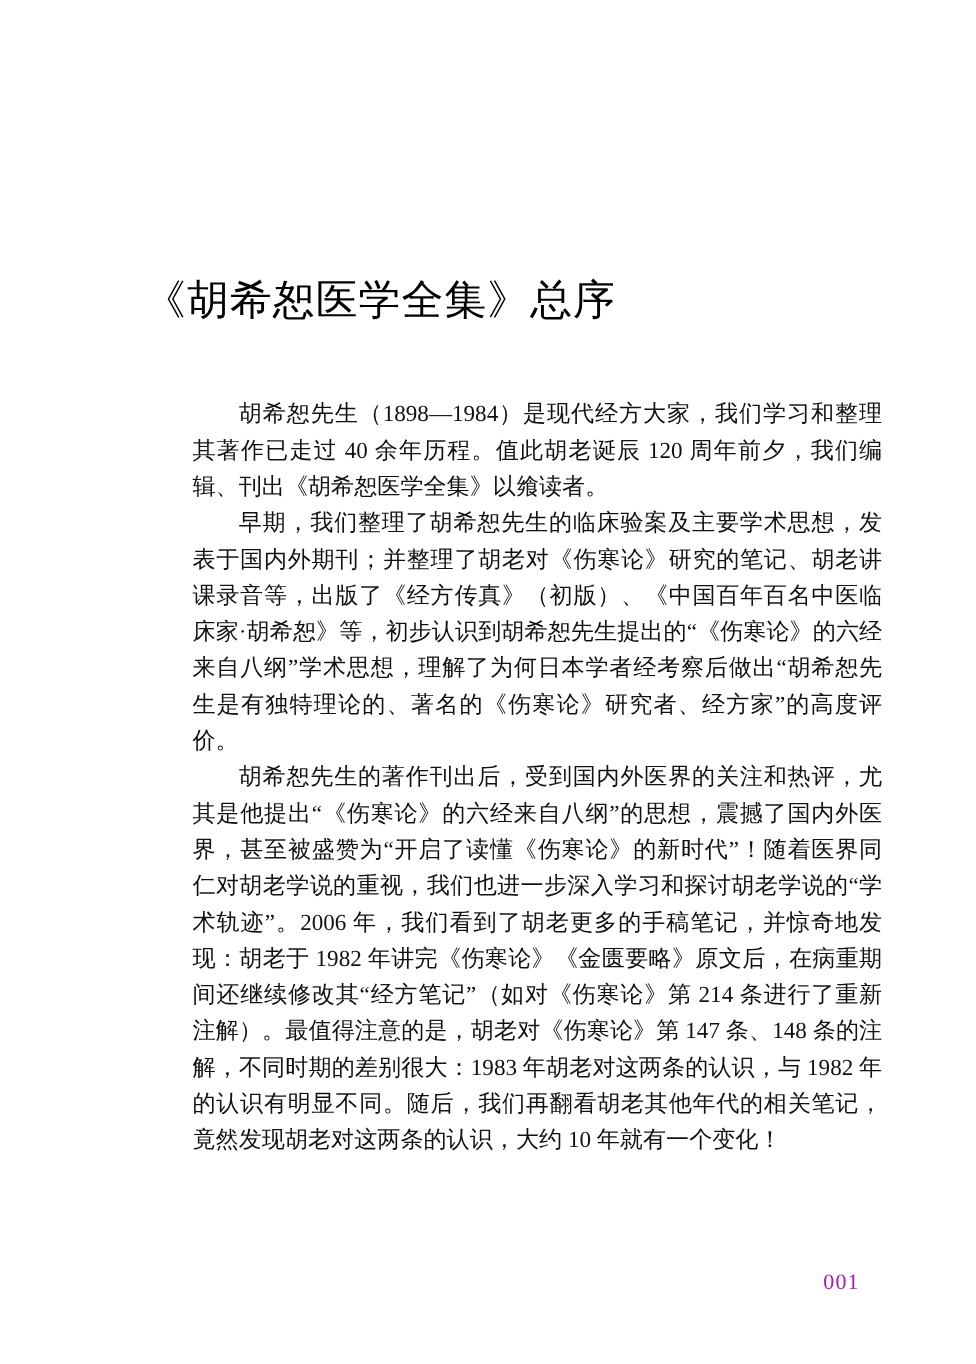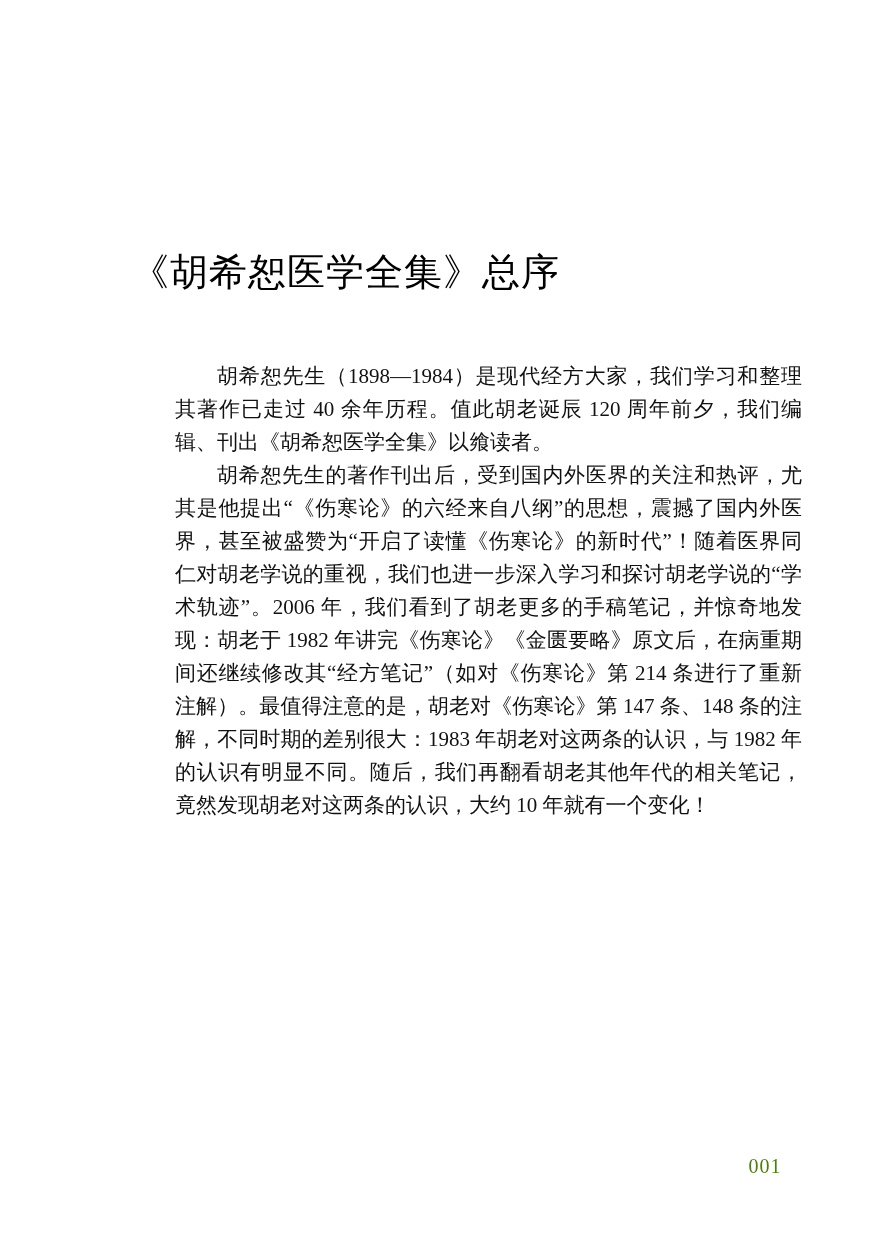--- a/index.html
+++ b/index.html
@@ -46,29 +46,30 @@
     text-indent: 2em;
     word-break: break-all;
   }
   .page-number {
     position: absolute;
     top: 1155px;
     left: 720px;
     width: 90px;
     text-align: center;
     font-size: 20px;
-    color: #4d7c0f;
+    color: #a21caf;
     letter-spacing: 1px;
   }
 </style>
 </head>
 <body>
 
 <div class="page">
   <h1 class="title">《胡希恕医学全集》总序</h1>
 
   <div class="body-text">
     <p>胡希恕先生（1898—1984）是现代经方大家，我们学习和整理其著作已走过 40 余年历程。值此胡老诞辰 120 周年前夕，我们编辑、刊出《胡希恕医学全集》以飨读者。</p>
+    <p>早期，我们整理了胡希恕先生的临床验案及主要学术思想，发表于国内外期刊；并整理了胡老对《伤寒论》研究的笔记、胡老讲课录音等，出版了《经方传真》（初版）、《中国百年百名中医临床家·胡希恕》等，初步认识到胡希恕先生提出的“《伤寒论》的六经来自八纲”学术思想，理解了为何日本学者经考察后做出“胡希恕先生是有独特理论的、著名的《伤寒论》研究者、经方家”的高度评价。</p>
     <p>胡希恕先生的著作刊出后，受到国内外医界的关注和热评，尤其是他提出“《伤寒论》的六经来自八纲”的思想，震撼了国内外医界，甚至被盛赞为“开启了读懂《伤寒论》的新时代”！随着医界同仁对胡老学说的重视，我们也进一步深入学习和探讨胡老学说的“学术轨迹”。2006 年，我们看到了胡老更多的手稿笔记，并惊奇地发现：胡老于 1982 年讲完《伤寒论》《金匮要略》原文后，在病重期间还继续修改其“经方笔记”（如对《伤寒论》第 214 条进行了重新注解）。最值得注意的是，胡老对《伤寒论》第 147 条、148 条的注解，不同时期的差别很大：1983 年胡老对这两条的认识，与 1982 年的认识有明显不同。随后，我们再翻看胡老其他年代的相关笔记，竟然发现胡老对这两条的认识，大约 10 年就有一个变化！</p>
   </div>
 
   <div class="page-number">001</div>
 </div>
 
 </body></html>

